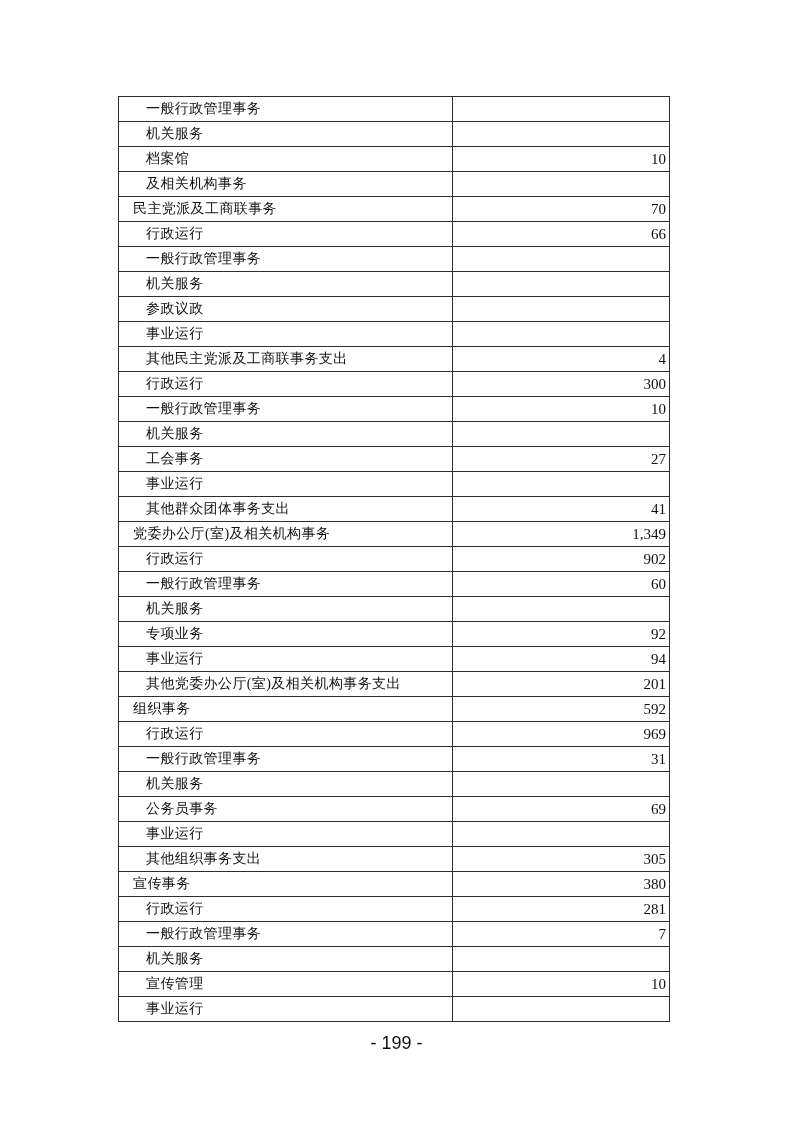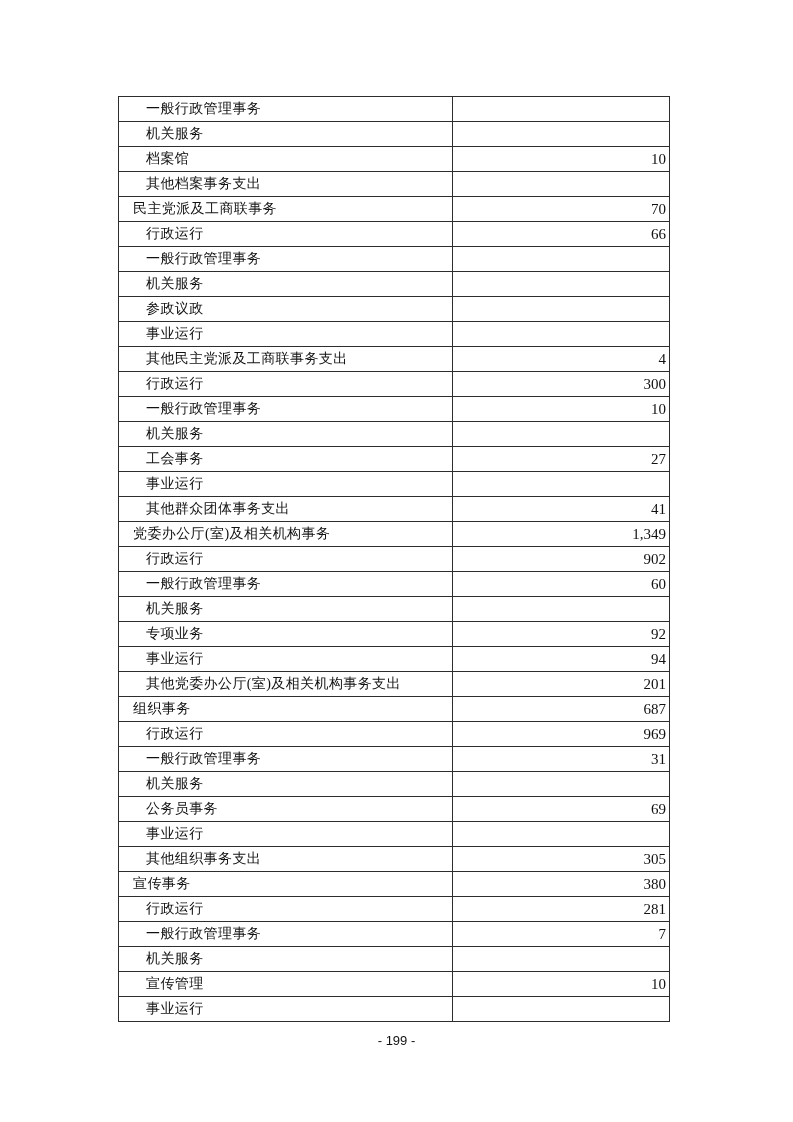--- a/index.html
+++ b/index.html
@@ -62,42 +62,42 @@
     font-size: 15px;
     white-space: nowrap;
   }
   .page-footer {
     position: absolute;
     left: 0;
     top: 1033px;
     width: 793px;
     text-align: center;
     font-family: "Liberation Sans", "DejaVu Sans", sans-serif;
-    font-size: 13px;
+    font-size: 18px;
     color: #111111;
   }
 </style>
 </head>
 <body>
 
 <div class="budget-table">
     <div class="row">
       <div class="cell-label lvl2">一般行政管理事务</div>
       <div class="cell-value"></div>
     </div>
     <div class="row">
       <div class="cell-label lvl2">机关服务</div>
       <div class="cell-value"></div>
     </div>
     <div class="row">
       <div class="cell-label lvl2">档案馆</div>
       <div class="cell-value">10</div>
     </div>
     <div class="row">
-      <div class="cell-label lvl2">其他档案事务支出</div>
+      <div class="cell-label lvl2">及相关机构事务</div>
       <div class="cell-value"></div>
     </div>
     <div class="row">
       <div class="cell-label lvl1">民主党派及工商联事务</div>
       <div class="cell-value">70</div>
     </div>
     <div class="row">
       <div class="cell-label lvl2">行政运行</div>
       <div class="cell-value">66</div>
     </div>
@@ -168,21 +168,21 @@
     <div class="row">
       <div class="cell-label lvl2">事业运行</div>
       <div class="cell-value">94</div>
     </div>
     <div class="row">
       <div class="cell-label lvl2">其他党委办公厅(室)及相关机构事务支出</div>
       <div class="cell-value">201</div>
     </div>
     <div class="row">
       <div class="cell-label lvl1">组织事务</div>
-      <div class="cell-value">687</div>
+      <div class="cell-value">592</div>
     </div>
     <div class="row">
       <div class="cell-label lvl2">行政运行</div>
       <div class="cell-value">969</div>
     </div>
     <div class="row">
       <div class="cell-label lvl2">一般行政管理事务</div>
       <div class="cell-value">31</div>
     </div>
     <div class="row">

